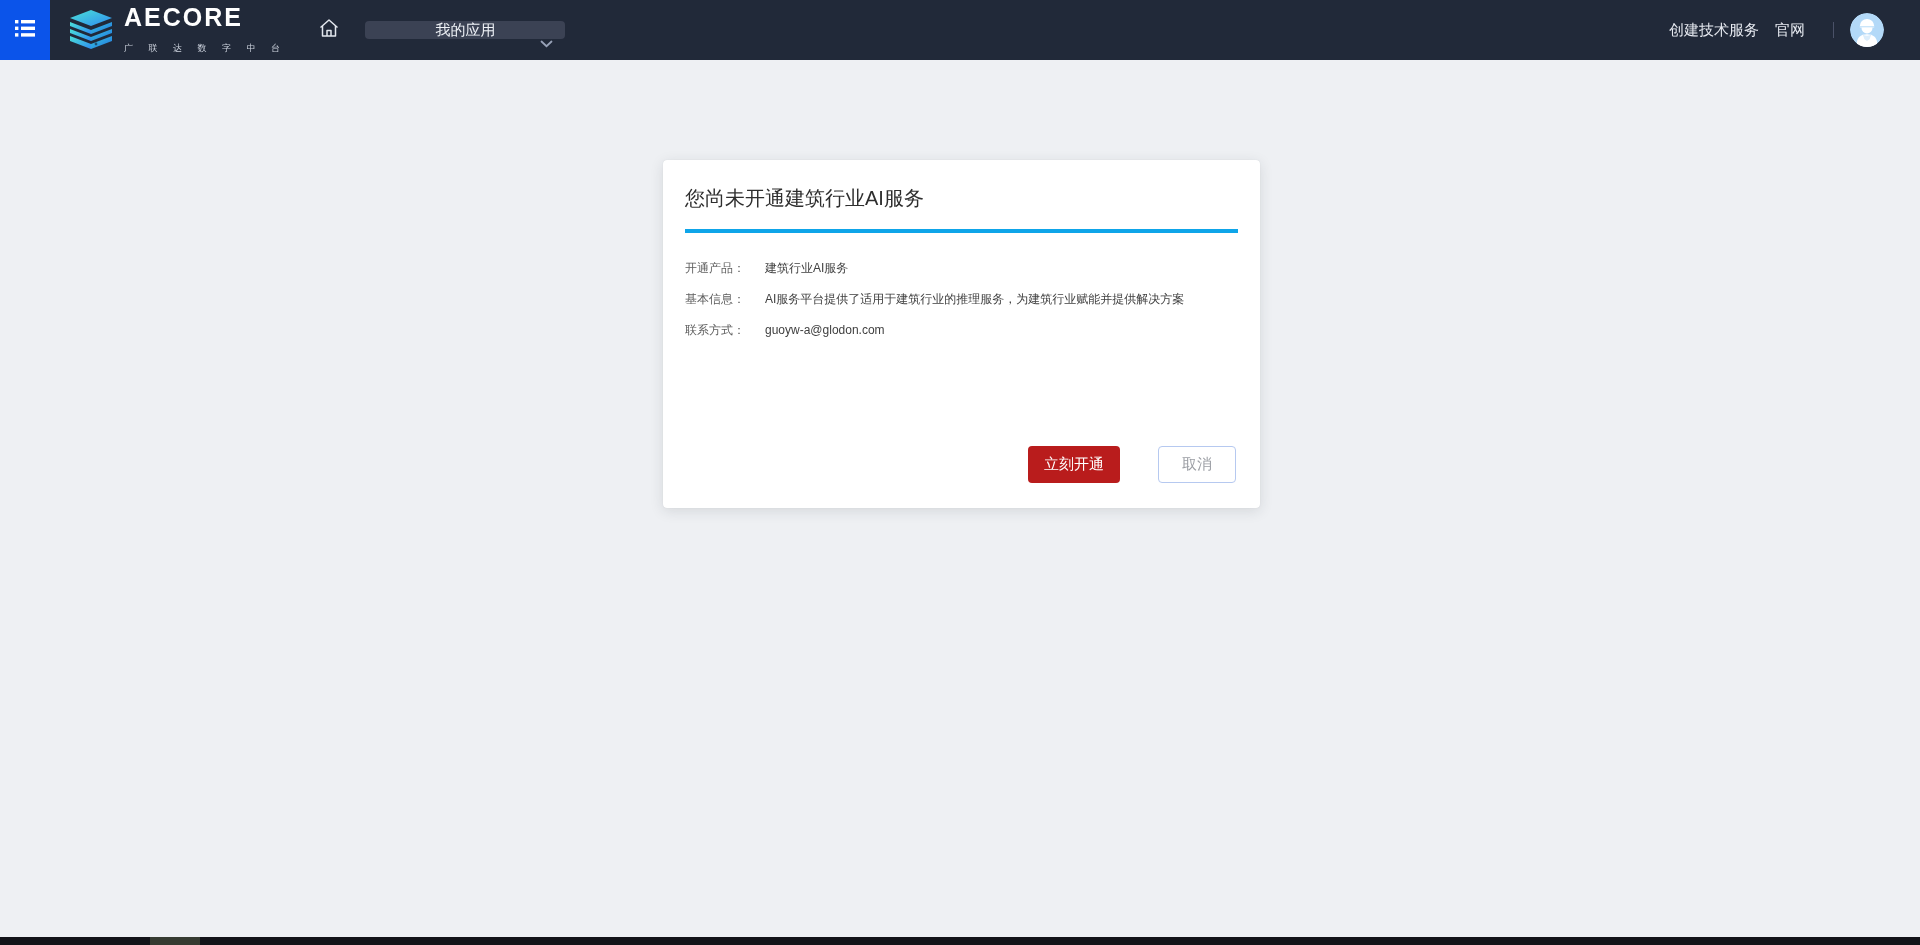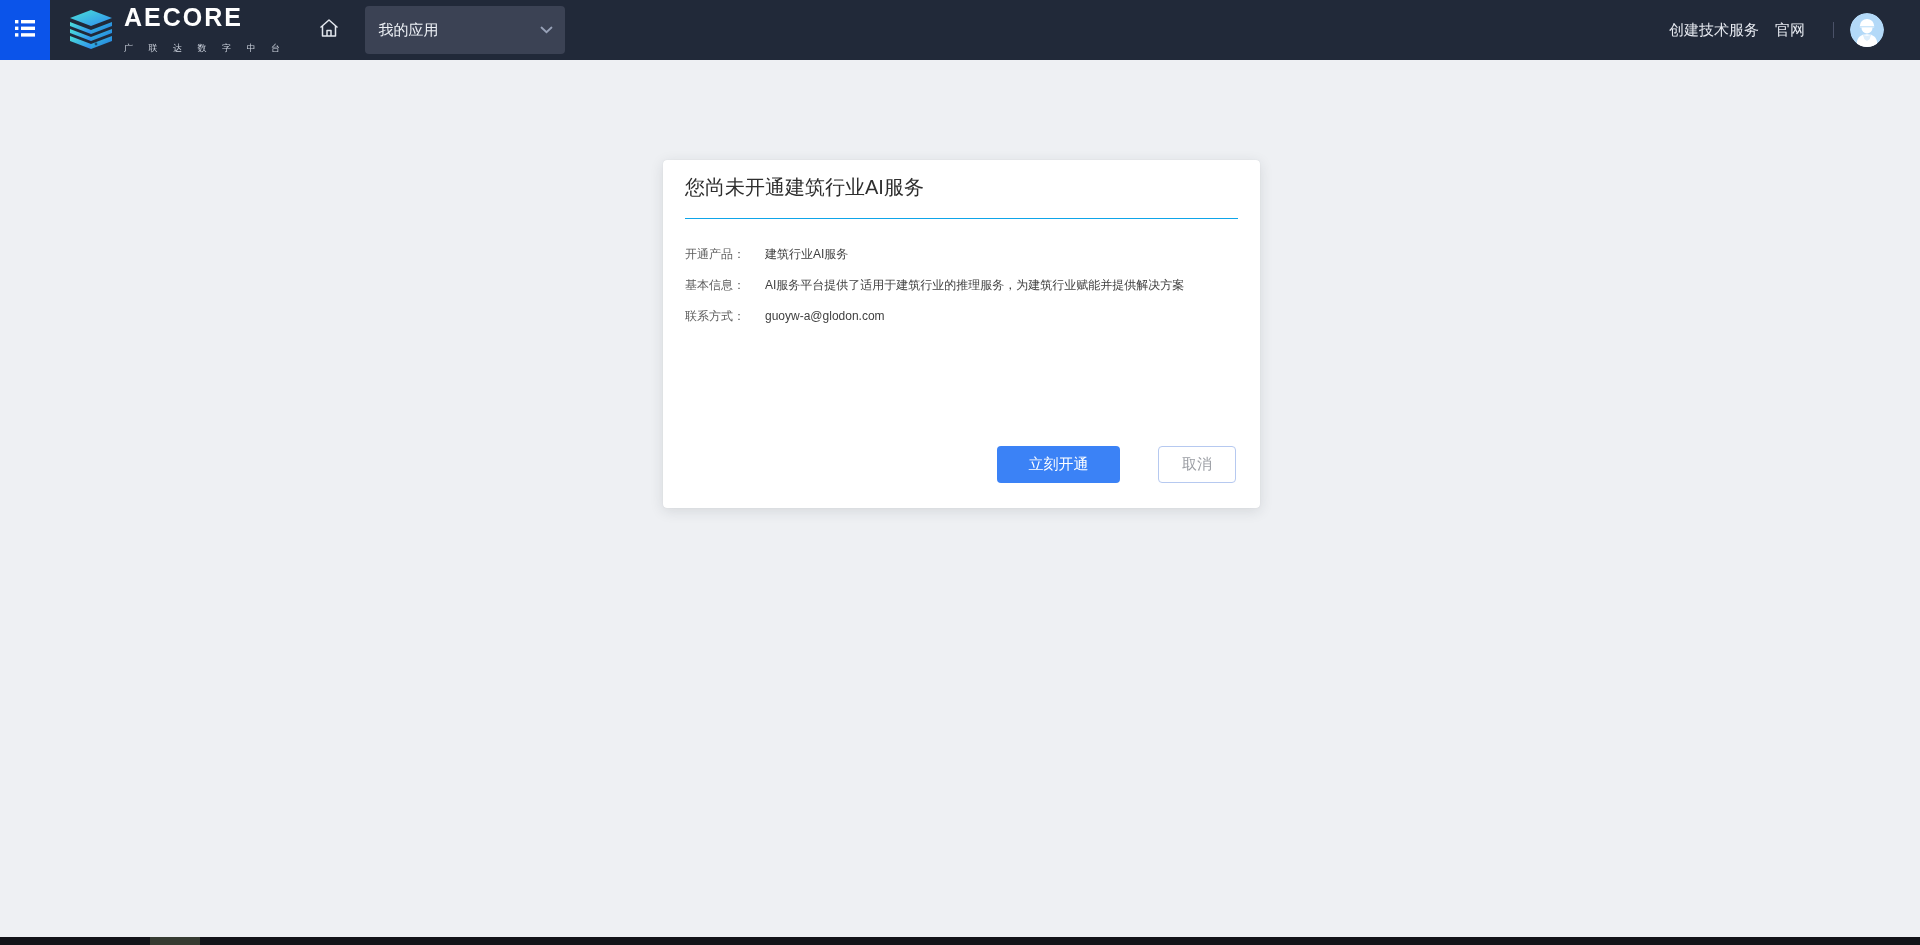--- a/index.html
+++ b/index.html
@@ -9,45 +9,45 @@
   
   .topbar { height:60px; background:#212939; display:flex; align-items:center; position:relative; }
   .menu-btn { width:50px; height:60px; background:#0b54ea; display:flex;
     align-items:center; justify-content:center; cursor:pointer; flex:0 0 auto; }
   .brand { display:flex; align-items:center; margin-left:16px; }
   .brand-mark { width:50px; height:44px; margin-right:8px; }
   .brand-text { display:flex; flex-direction:column;gap:8px; }
   .brand-name { font-size:25px; font-weight:700; color:#ffffff; letter-spacing:2px; line-height:1; }
   .brand-sub { font-size:9px; color:#ccd2dd; letter-spacing:6.5px; margin-top:4px; white-space:nowrap; }
   .home-btn { margin-left:30px; display:flex; align-items:center; cursor:pointer; }
-  .app-select { margin-left:24px; width:200px; height:48px; background:#3b4254; border-radius:4px;
-    display:flex; align-items:center; padding:0 12px 0 14px; cursor:pointer; }
+  .app-select { margin-left:24px; width:200px; height:18px; background:#3b4254; border-radius:4px;
+    display:flex; align-items:center; padding:0 12px 0 14px; cursor:pointer;flex-direction:column; }
   .app-select-value { color:#eef1f6; font-size:15px; }
   .app-select-caret { margin-left:auto; display:flex; align-items:center; }
   .tb-right { margin-left:auto; display:flex; align-items:center; padding-right:36px; }
   .tb-link { color:#e6e9f0; font-size:15px; cursor:pointer; white-space:nowrap;margin-left:44px; }
   .tb-link + .tb-link { margin-left:16px; }
   .tb-divider { width:1px; height:16px; background:#4a5168; margin:0 16px 0 28px; }
   .avatar { width:34px; height:34px; border-radius:50%; cursor:pointer; display:block; }
 
   
   .modal { position:absolute; left:663px; top:160px; width:597px; height:348px; background:#ffffff;
     border-radius:4px; box-shadow:0 3px 14px rgba(32,38,50,0.12), 0 0 1px rgba(32,38,50,0.15);
     display:flex; flex-direction:column; }
-  .modal-header { margin:0 22px; padding-top:14px; padding-bottom:18px; border-bottom:1px solid #0ea5e9; }
+  .modal-header { margin:0 22px; padding-top:25px; padding-bottom:18px; border-bottom:4px solid #0ea5e9; }
   .modal-title { font-size:20px; font-weight:400; color:#2e2e2e; line-height:26px; }
   .modal-body { padding:24px 34px 0 22px; font-size:12px; line-height:22px; }
   .info-row { display:flex; margin-bottom:9px; }
   .info-label { flex:0 0 80px; color:#5e5e5e; white-space:nowrap; }
   .info-value { flex:1; color:#404040; word-break:break-all; }
   .modal-footer { margin-top:auto; padding:0 24px 25px 0; display:flex; justify-content:flex-end;
     align-items:center; gap:22px; }
   .btn { height:37px; border-radius:4px; font-size:15px; cursor:pointer;
     font-family:"Liberation Sans", sans-serif; display:flex; align-items:center; justify-content:center; }
-  .btn-primary { width:123px; background:#3b82f6; color:#ffffff; border:none; }
+  .btn-primary { width:92px; background:#b91c1c; color:#ffffff; border:none; }
   .btn-cancel { width:78px; background:#ffffff; color:#9a9da3; border:1px solid #b6c9f0;margin-left:16px; }
 
   
   .bottom-strip { position:absolute; left:0; bottom:0; width:1920px; height:8px; background:#121318; }
   .bottom-strip-segment { position:absolute; left:150px; top:0; width:50px; height:100%; background:#363b31; }
 </style>
 </head>
 <body>
 
 <div class="topbar">

